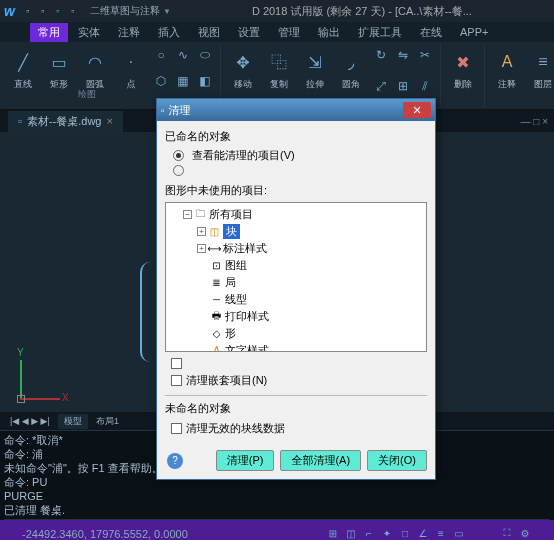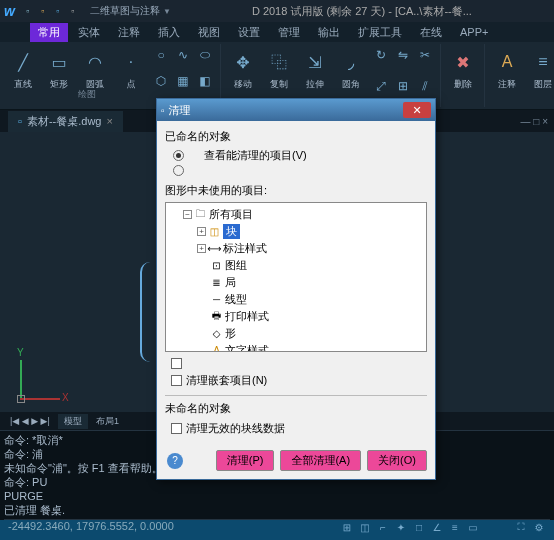--- a/index.html
+++ b/index.html
@@ -25,46 +25,46 @@
 .axis-y{position:absolute;bottom:0;left:0;width:2px;height:40px;background:#3a5}
 .axis-x{position:absolute;bottom:0;left:0;width:40px;height:2px;background:#a33}
 .axis-yl{position:absolute;bottom:42px;left:-3px;color:#3a5;font-size:10px}
 .axis-xl{position:absolute;bottom:-3px;left:42px;color:#a33;font-size:10px}
 .axis-box{position:absolute;bottom:-3px;left:-3px;width:8px;height:8px;border:1px solid #888}
 .curve{position:absolute;top:130px;left:140px;width:20px;height:100px;border-left:2px solid #6ad;border-radius:10px 0 0 10px}
 .model-tabs{position:absolute;bottom:110px;left:0;right:0;height:18px;background:#0f1820;display:flex;align-items:center;gap:2px;padding-left:4px}
 .mtab{font-size:9px;padding:1px 6px;color:#9ab}
 .mtab.active{background:#1a2a35}
 .cmdwin{position:absolute;bottom:20px;left:0;right:0;height:90px;background:#0a1218;border-top:1px solid #243340;padding:2px 4px;color:#abc;font-size:10px;line-height:14px;overflow:hidden}
-.statusbar{position:absolute;bottom:0;left:0;right:0;height:20px;background:#0c4a6e;display:flex;align-items:flex-start;padding:0 8px;color:#8ab;font-size:10px}
+.statusbar{position:absolute;bottom:0;left:0;right:0;height:20px;background:#4c1d95;display:flex;align-items:flex-end;padding:0 22px;color:#8ab;font-size:10px}
 .sb-left{flex:1}
 .sb-icons{display:flex;gap:4px}
 .sbi{width:14px;height:14px;display:flex;align-items:center;justify-content:center;color:#7ac;font-size:10px}
 
 .dialog{position:absolute;top:98px;left:156px;width:280px;background:#f0f0f0;border:1px solid #3a6a9a;box-shadow:2px 2px 8px rgba(0,0,0,.5)}
 .dlg-title{height:22px;background:linear-gradient(#5a9acf,#3a6a9a);display:flex;align-items:center;padding:0 4px;color:#fff;font-size:11px}
 .dlg-title-text{flex:1;margin-left:4px}
 .dlg-close{width:28px;height:16px;background:#c84040;color:#fff;display:flex;align-items:center;justify-content:center;font-size:11px;cursor:pointer;border-radius:2px}
 .dlg-body{padding:8px;color:#000}
 .group-label{font-size:11px;margin-bottom:3px}
-.radio-row{display:flex;align-items:center;gap:20px;padding:1px 0 1px 8px;font-size:11px}
+.radio-row{display:flex;align-items:center;gap:8px;padding:1px 0 1px 8px;font-size:11px}
 .radio{width:11px;height:11px;border-radius:50%;border:1px solid #666;display:inline-flex;align-items:center;justify-content:center}
 .radio.checked::after{content:"";width:5px;height:5px;background:#333;border-radius:50%}
 .tree-box{border:1px solid #888;background:#fff;height:150px;margin:4px 0;padding:3px;overflow:auto}
 .tree-item{display:flex;align-items:center;gap:2px;padding:1px 0;font-size:11px}
 .tree-item.l1{padding-left:14px}
 .tree-item.l2{padding-left:28px}
 .exp{width:9px;height:9px;border:1px solid #888;display:inline-flex;align-items:center;justify-content:center;font-size:8px;line-height:1;color:#444}
 .ticon{width:13px;height:12px;display:inline-flex;align-items:center;justify-content:center;font-size:10px}
 .sel{background:#2a6ad0;color:#fff;padding:0 3px}
 .chk-row{display:flex;align-items:center;gap:4px;padding:2px 0 2px 6px;font-size:11px}
 .chk{width:11px;height:11px;border:1px solid #666;background:#fff}
 .dlg-sep{border-top:1px solid #bbb;margin:5px 0}
 .dlg-buttons{display:flex;justify-content:flex-end;gap:6px;padding:4px 8px 8px;align-items:center}
-.dlg-btn{padding:2px 10px;border:1px solid #888;background:#ec4899;font-size:11px;cursor:pointer;border-radius:2px}
+.dlg-btn{padding:2px 10px;border:1px solid #888;background:#5eead4;font-size:11px;cursor:pointer;border-radius:2px}
 .help-icon{width:16px;height:16px;border-radius:50%;background:#4a8acf;color:#fff;display:flex;align-items:center;justify-content:center;font-size:10px;margin-right:auto;margin-left:2px}
 .section-title{position:absolute;top:88px;left:78px;font-size:9px;color:#789}
 </style>
 </head>
 <body>
 
 <div class="titlebar">
   <span class="logo">w</span>
   <span class="tiny-icon" style="color:#8bc">▫</span>
   <span class="tiny-icon" style="color:#da5">▫</span>

